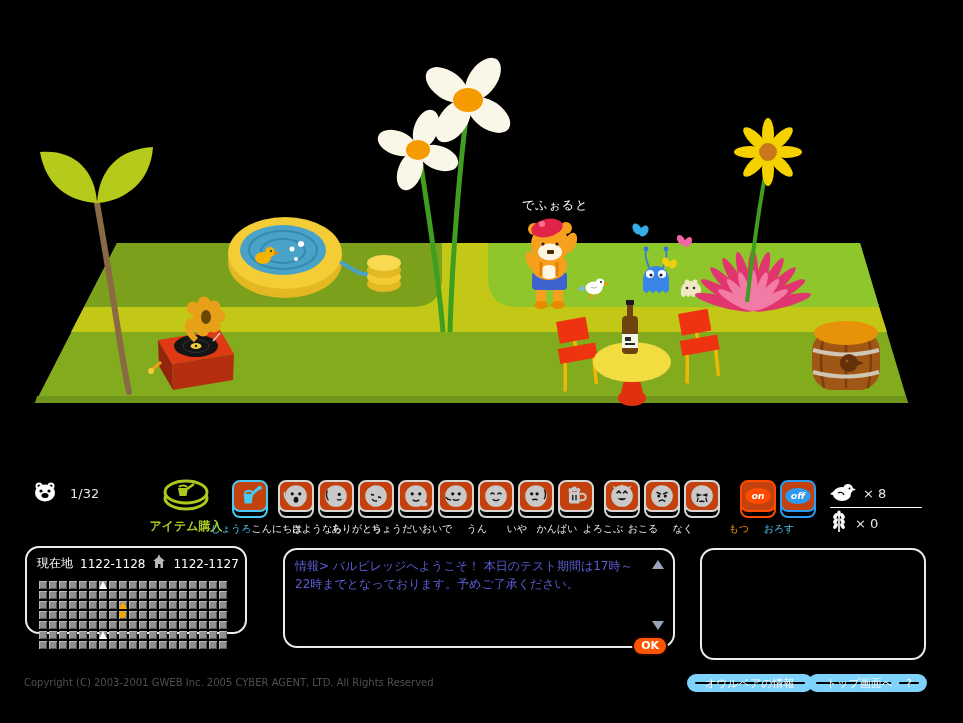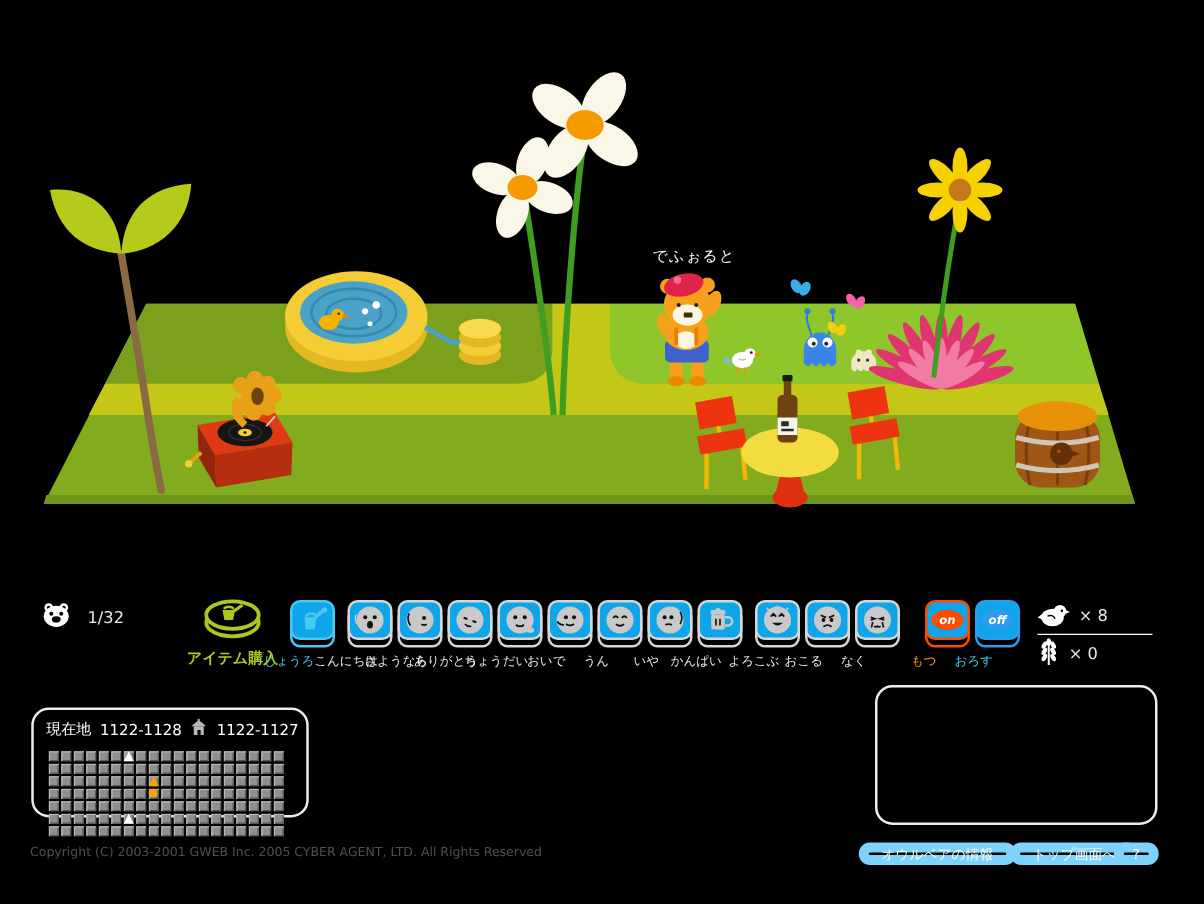--- a/index.html
+++ b/index.html
@@ -10,31 +10,31 @@
 
   
   .hud-bear{position:absolute;left:32px;top:481px;display:flex;align-items:center;gap:12px;
             color:#e6e6e6;font-size:13px;}
   .item-shop{position:absolute;left:146px;top:474px;width:80px;text-align:center;}
   .item-shop .lbl{color:#a9cc22;font-size:12px;margin-top:2px;font-weight:bold;white-space:nowrap;}
 
   .toolbar{position:absolute;left:212px;top:480px;display:flex;align-items:flex-start;}
   .key-wrap{display:flex;flex-direction:column;align-items:center;width:38px;margin-right:2px;flex:0 0 auto;}
   .key{--kc:#d6d6d6;position:relative;width:32px;height:28px;border:2px solid var(--kc);
-       border-radius:8px;background:#0ea5e9;display:flex;align-items:center;justify-content:center;
+       border-radius:8px;background:#c2410c;display:flex;align-items:center;justify-content:center;
        box-shadow:0 6px 0 -2px #000,0 6px 0 0 var(--kc);margin-left:37px;}
   .key-label{margin-top:10px;font-size:10px;color:#ececec;white-space:nowrap;}
 
   .counters{position:absolute;left:830px;top:481px;color:#e8e8e8;font-size:13px;}
   .counter-row{display:flex;align-items:center;gap:7px;height:25px;}
   .counter-div{border-top:1px solid #fff;width:92px;margin:1px 0 3px 0;}
 
   
   .panel{position:absolute;background:#000;border:2px solid #ececec;border-radius:14px;box-sizing:border-box;}
-  .mm-panel{left:25px;top:566px;width:222px;height:88px;padding:7px 10px;}
+  .mm-panel{left:25px;top:546px;width:222px;height:88px;padding:7px 10px;}
   .mm-head{color:#fff;font-size:12px;display:flex;gap:7px;align-items:center;white-space:nowrap;}
   .mm-grid{position:relative;margin:9px 0 0 2px;display:grid;grid-template-columns:repeat(19,8px);
            grid-auto-rows:8px;gap:2px;width:188px;}
   .mm-cell{background:#8f8f8f;box-shadow:inset 1px 1px 0 #b8b8b8,inset -1px -1px 0 #575757;}
   .mm-marker{position:absolute;}
   .mm-tri{width:0;height:0;border-left:4px solid transparent;border-right:4px solid transparent;
           border-bottom:8px solid #fff;}
   .mm-dot{width:7px;height:7px;border-radius:50%;background:#f7a600;}
 
   .msg-panel{left:283px;top:548px;width:392px;height:100px;padding:7px 26px 6px 10px;}
@@ -654,20 +654,26 @@
         <div class="mm-cell"></div>
         <div class="mm-cell"></div>
         <div class="mm-cell"></div>
         <div class="mm-marker mm-tri" style="left: 60px; top: 0px; border-bottom-color: rgb(255, 255, 255);"></div>
         <div class="mm-marker mm-tri" style="left: 80px; top: 20px; border-bottom-color: rgb(247, 166, 0);"></div>
         <div class="mm-marker mm-dot" style="left: 80px; top: 30px; background: rgb(247, 166, 0);"></div>
         <div class="mm-marker mm-tri" style="left: 60px; top: 50px; border-bottom-color: rgb(255, 255, 255);"></div>
       </div>
   </div>
 
+  <div class="panel msg-panel">
+    <div class="msg-text">情報&gt; バルビレッジへようこそ！ 本日のテスト期間は17時～22時までとなっております。予めご了承ください。</div>
+    <div class="msg-up"></div>
+    <div class="msg-down"></div>
+    <div class="ok-btn">OK</div>
+  </div>
 
   <div class="panel right-panel"></div>
 
   <div class="footer-copy">Copyright (C) 2003-2001 GWEB Inc. 2005 CYBER AGENT, LTD. All Rights Reserved</div>
   <div class="f-btn" id="btn-owl">オウルベアの情報</div>
   <div class="f-btn" id="btn-top">トップ画面へ</div>
   <div class="f-btn" id="btn-help">?</div>
 
 </div>
 

